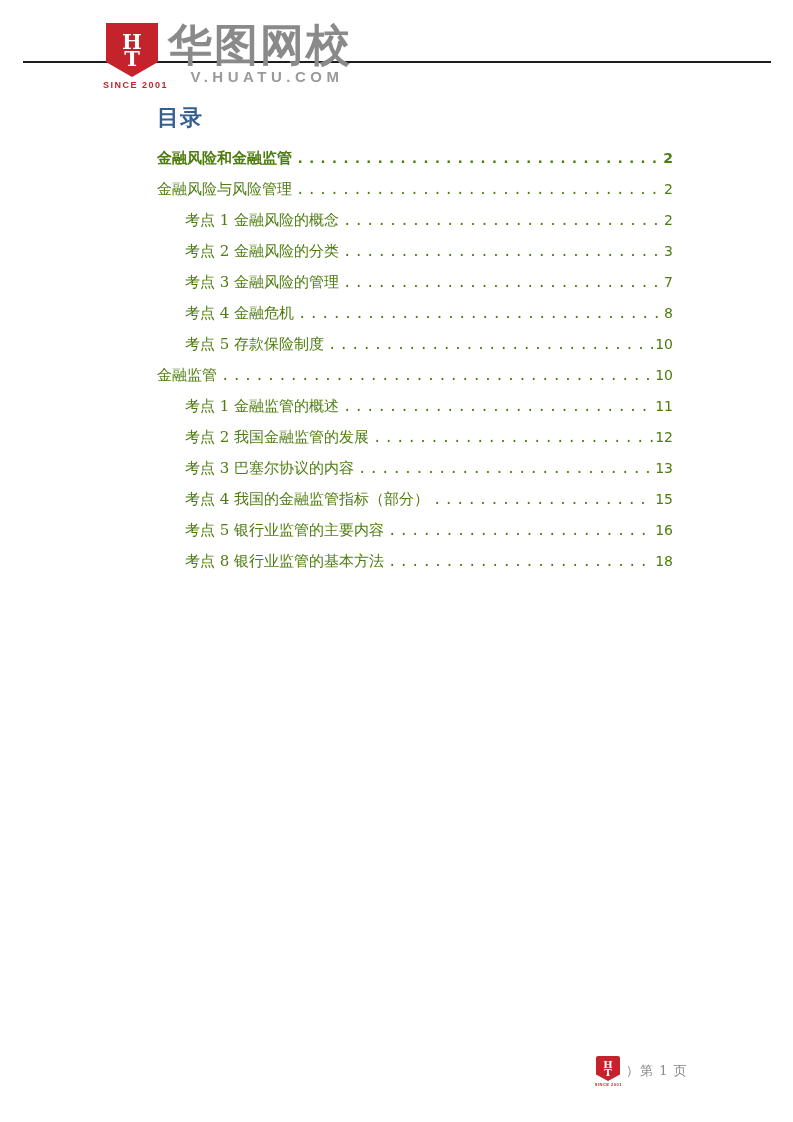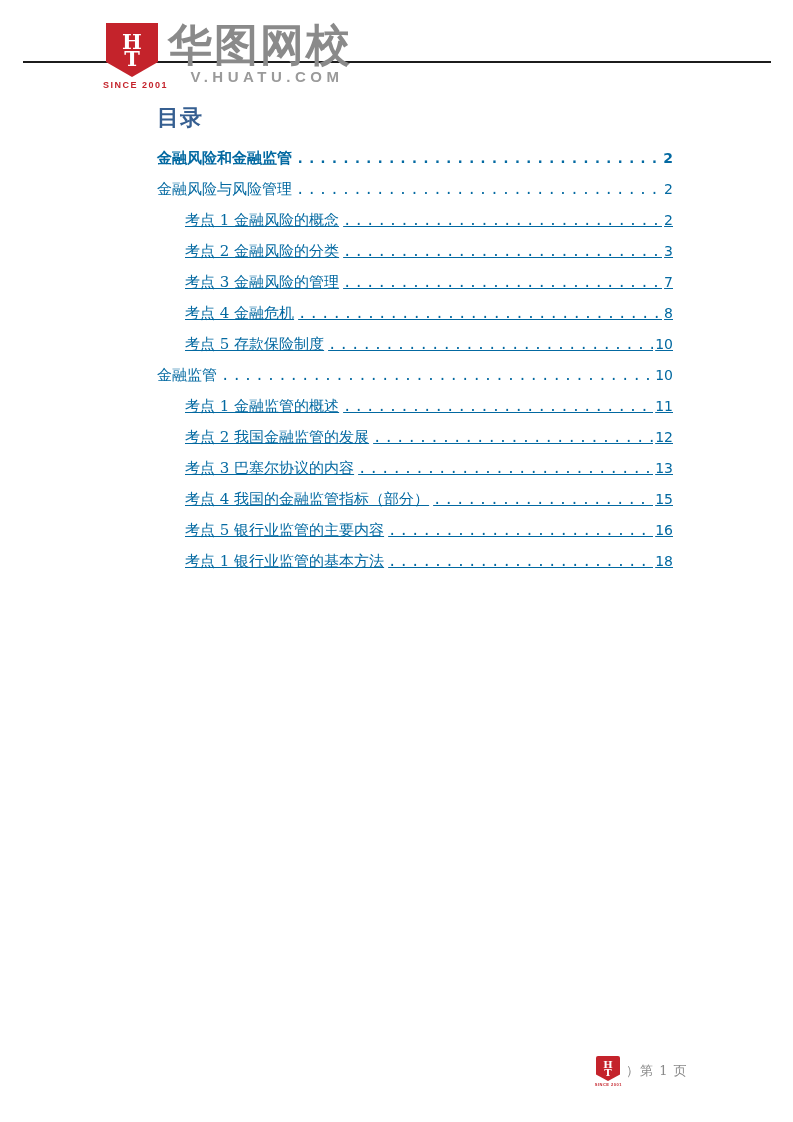--- a/index.html
+++ b/index.html
@@ -102,25 +102,25 @@
     left: 157px;
     top: 143px;
     width: 516px;
   }
   .toc-row {
     display: flex;
     align-items: flex-start;
     height: 31px;
     line-height: 31px;
     font-size: 15px;
-    color: #0369a1;
+    color: #4d7c0f;
     white-space: nowrap;
   }
   .toc-row.bold { font-weight: 700; }
-  .toc-row.lvl1 { padding-left: 28px; text-decoration: underline; }
+  .toc-row.lvl1 { padding-left: 28px; }
   .toc-label { flex: 0 0 auto; }
   .toc-leader {
     flex: 1 1 auto;
     overflow: hidden;
     margin: 0 2px 0 4px;
     min-width: 10px;
   }
   .toc-leader::after {
     content: "..........................................................................................................................................................";
     letter-spacing: 3px;
@@ -242,21 +242,21 @@
       <span class="toc-label">考点 4 我国的金融监管指标（部分）</span>
       <span class="toc-leader"></span>
       <span class="toc-page">15</span>
     </div>
       <div class="toc-row lvl1">
       <span class="toc-label">考点 5 银行业监管的主要内容</span>
       <span class="toc-leader"></span>
       <span class="toc-page">16</span>
     </div>
       <div class="toc-row lvl1">
-      <span class="toc-label">考点 1 银行业监管的基本方法</span>
+      <span class="toc-label">考点 8 银行业监管的基本方法</span>
       <span class="toc-leader"></span>
       <span class="toc-page">18</span>
     </div>
     </div>
 
   <div class="footer">
     <div class="footer-logo">
       <div class="shield mini" style="background: rgb(196, 35, 43);">
         <span class="mono">H</span>
         <span class="mono">T</span>

